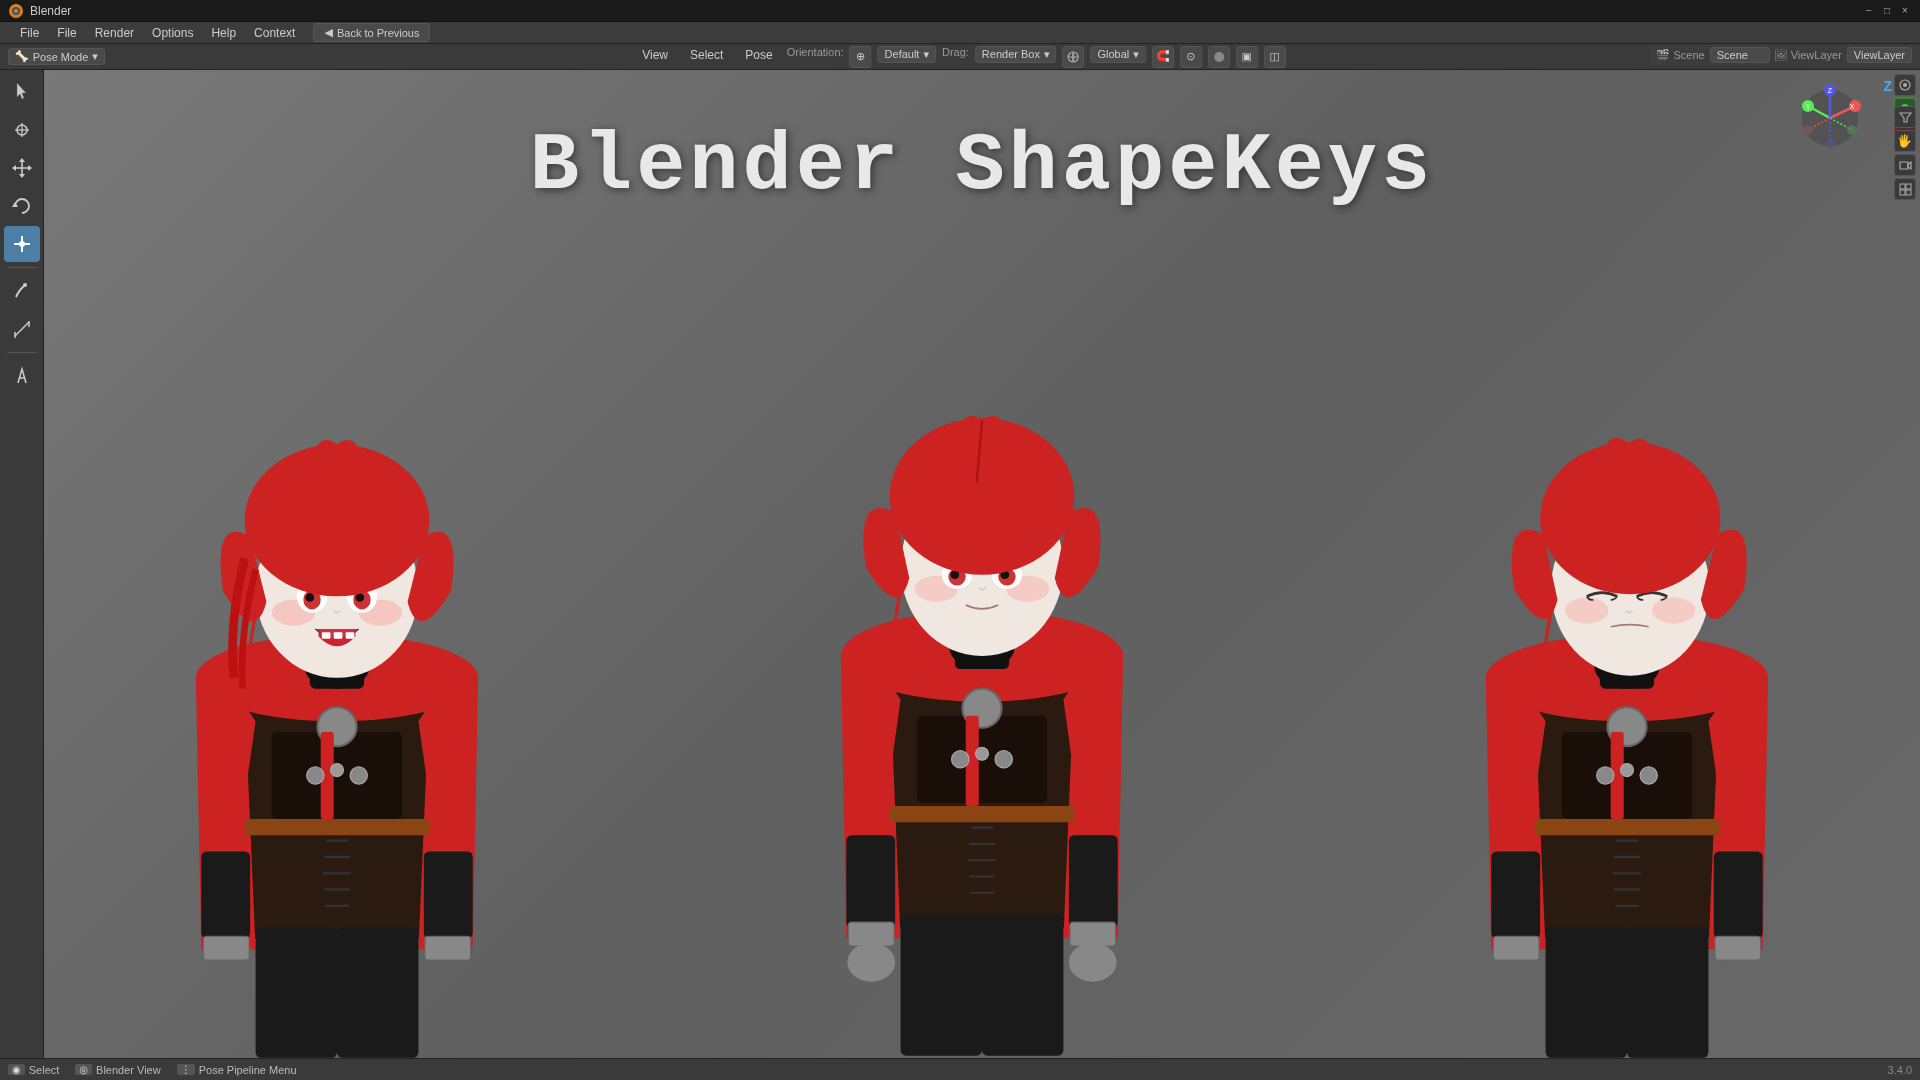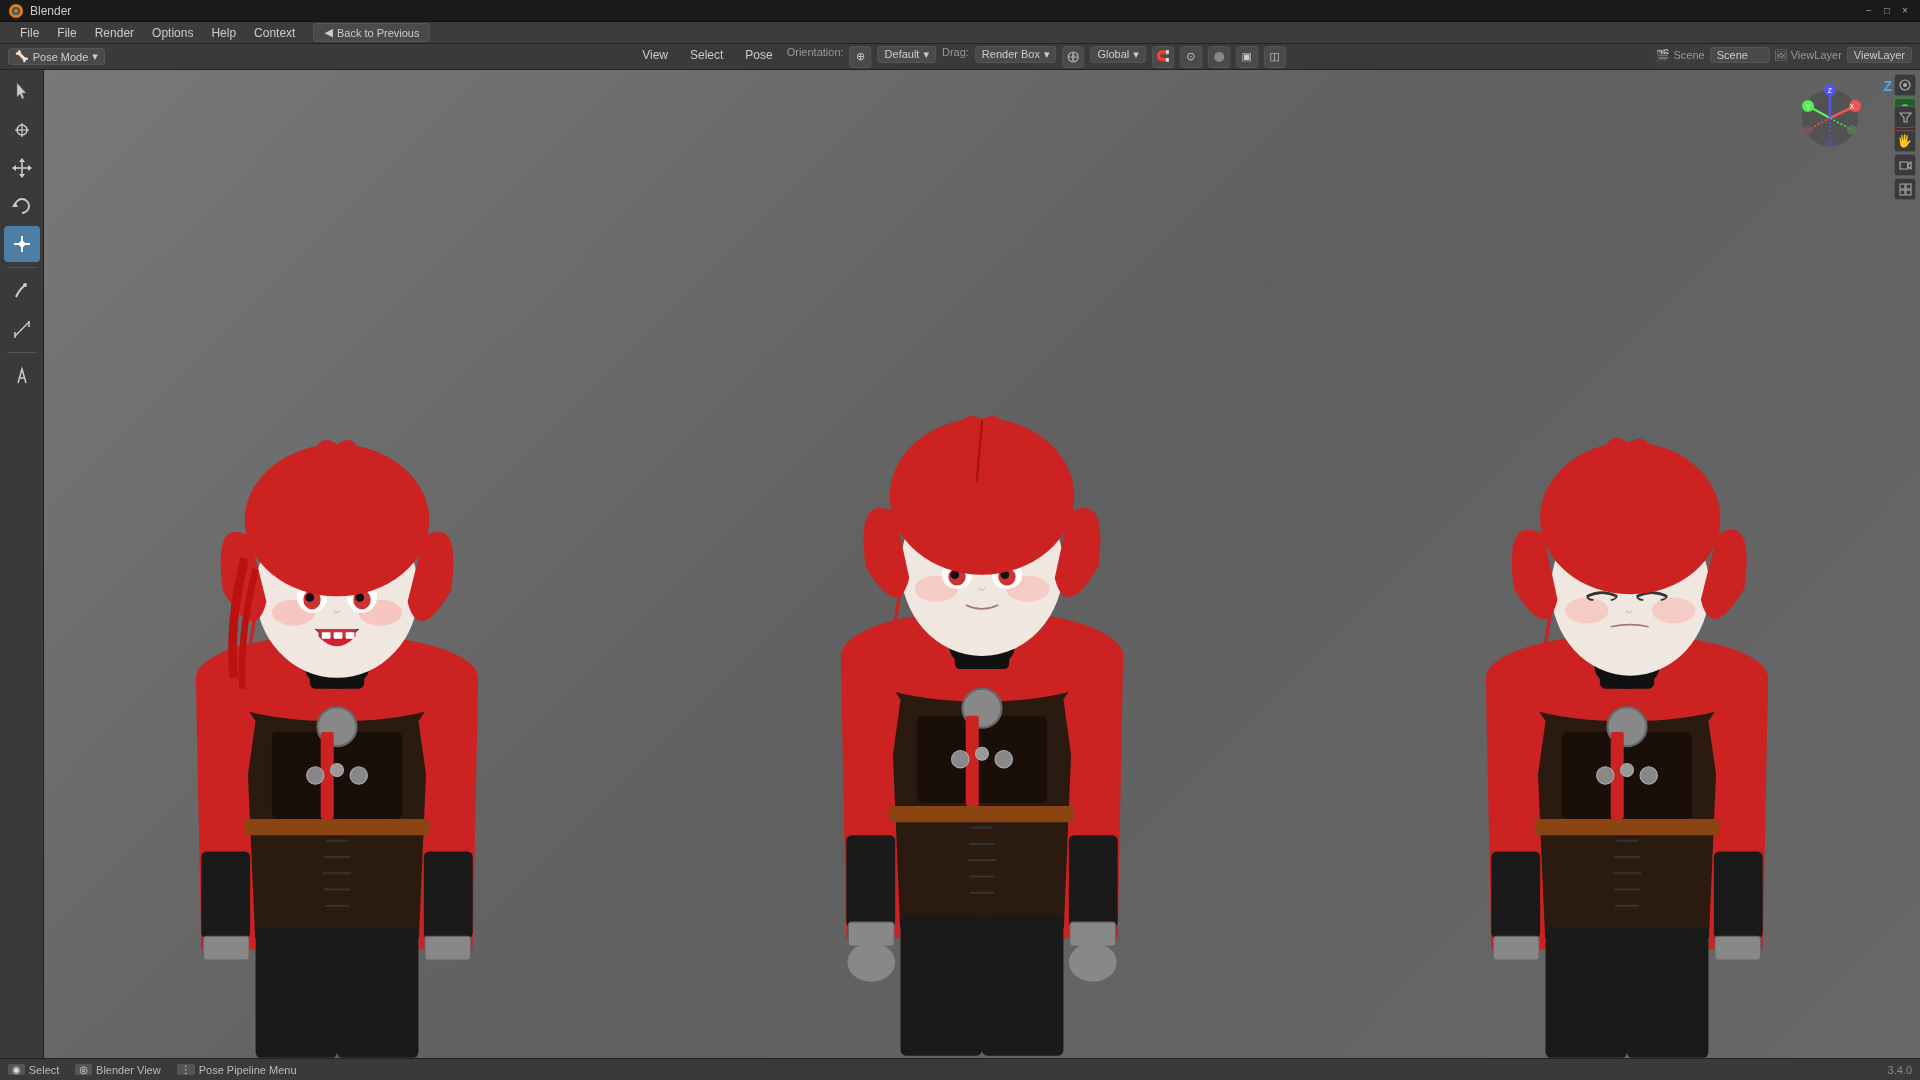--- a/index.html
+++ b/index.html
@@ -525,20 +525,21 @@
           <path d="M7,18 L11,4 L15,18" fill="none" stroke="#ccc" stroke-width="1.5"></path>
           <line x1="8" y1="13" x2="14" y2="13" stroke="#ccc" stroke-width="1.5"></line>
         </svg>
     </div>
   </div>
 
   <div id="viewport">
 
     <div id="scene-bg"></div>
 
+    <div id="scene-title">Blender ShapeKeys</div>
 
     <div id="characters-container">
 
       <div class="character" style="left:-20px;position:relative;">
         <svg class="char-svg" viewBox="0 0 350 680" preserveAspectRatio="xMidYMax meet">
 
           <rect x="80" y="350" width="190" height="220" rx="8" fill="#2a1a10"></rect>
 
           <ellipse cx="175" cy="330" rx="130" ry="40" fill="#cc2222"></ellipse>
           <path d="M45,330 L50,580 L100,580 L90,350 Z" fill="#cc2222"></path>

